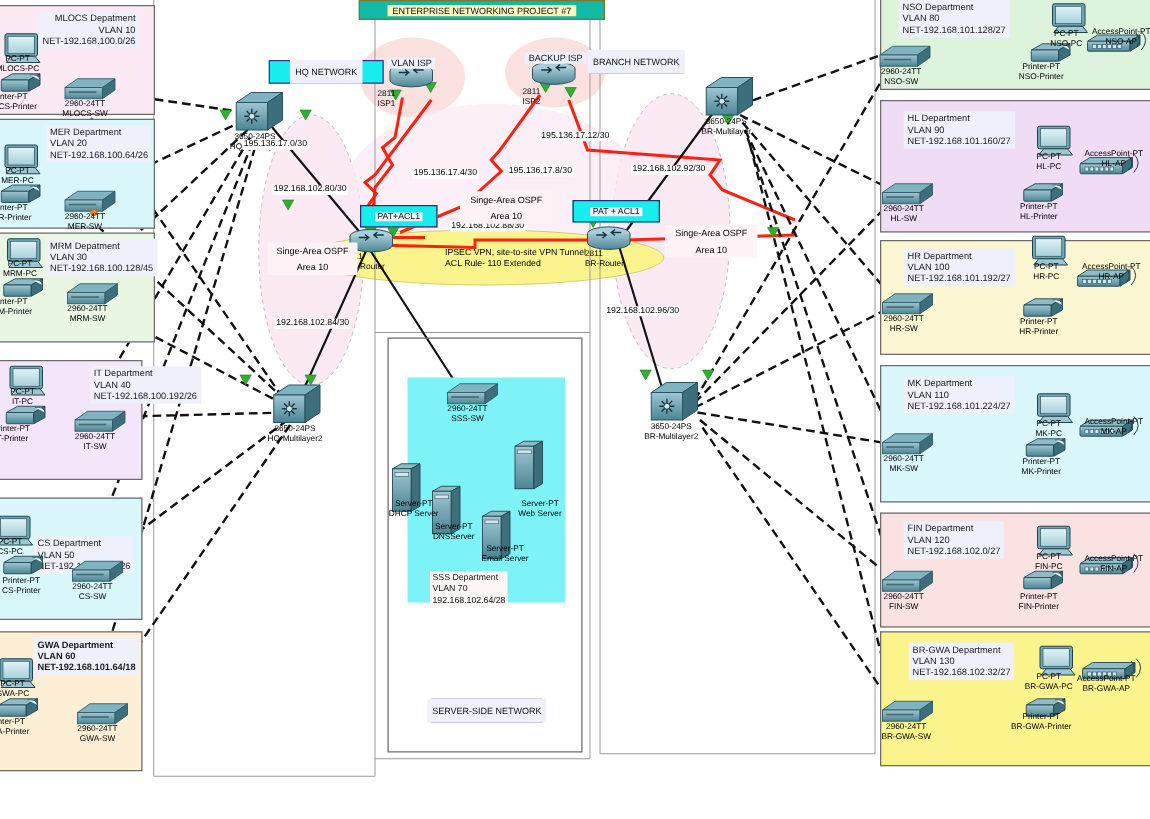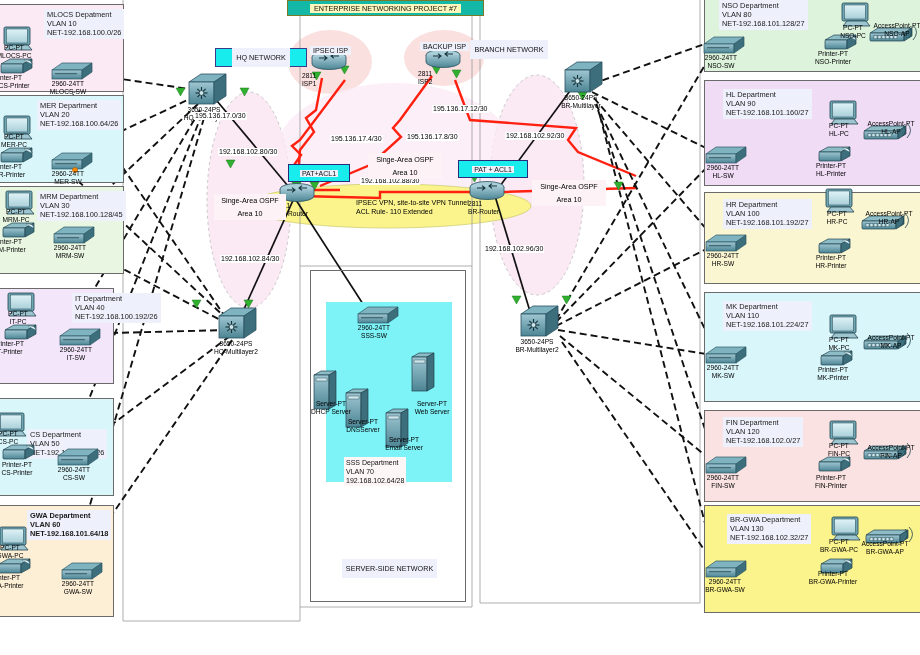--- a/index.html
+++ b/index.html
@@ -178,36 +178,36 @@
       <polygon points="0,0 9,0 4.5,8" transform="translate(432,66)"></polygon>
       <polygon points="0,0 9,0 4.5,8" transform="translate(452,70)"></polygon>
       <polygon points="0,0 9,0 4.5,8" transform="translate(292,182)"></polygon>
       <polygon points="0,0 9,0 4.5,8" transform="translate(310,182)"></polygon>
       <polygon points="0,0 9,0 4.5,8" transform="translate(614,182)"></polygon>
       <polygon points="0,0 9,0 4.5,8" transform="translate(484,192)"></polygon>
     </g>
   </svg>
 
   <div class="dept" style="left:-10px;top:4px;width:134px;height:88px;background:#fbe9f4;">
-    <div class="cap" style="left:53px;top:4px;">
+    <div class="cap" style="left:40px;top:4px;text-align:right;">
       <span>MLOCS Depatment</span><br>
       <span>VLAN 10</span><br>
       <span>NET-192.168.100.0/26</span>
     </div>
   </div>
   <div class="dept" style="left:-10px;top:95px;width:134px;height:88px;background:#d9f6fb;">
     <div class="cap" style="left:46px;top:4px;">
       <span>MER Department</span><br>
       <span>VLAN 20</span><br>
       <span>NET-192.168.100.64/26</span>
     </div>
   </div>
   <div class="dept" style="left:-10px;top:186px;width:134px;height:88px;background:#e9f6e2;">
     <div class="cap" style="left:46px;top:4px;">
-      <span>MRM Department</span><br>
+      <span>MRM Depatment</span><br>
       <span>VLAN 30</span><br>
       <span>NET-192.168.100.128/45</span>
     </div>
   </div>
   <div class="dept" style="left:-10px;top:288px;width:124px;height:96px;background:#f3e6fb;">
     <div class="cap" style="left:40px;top:4px;margin-left:41px;">
       <span>IT Department</span><br>
       <span>VLAN 40</span><br>
       <span>NET-192.168.100.192/26</span>
     </div>
@@ -629,21 +629,21 @@
   <div class="banner" style="left:215px;top:48px;width:92px;height:19px;">
     <span>HQ NETWORK</span>
   </div>
   <div class="banner" style="left:471px;top:40px;width:76px;height:19px;">
     <span>BRANCH NETWORK</span>
   </div>
   <div class="banner" style="left:345px;top:559px;width:89px;height:19px;">
     <span>SERVER-SIDE NETWORK</span>
   </div>
 
-  <div class="isplab" style="left:310px;top:46px;">IPSEC ISP</div>
+  <div class="isplab" style="left:310px;top:46px;">VLAN ISP</div>
   <div class="isplab" style="left:420px;top:42px;">BACKUP ISP</div>
 
   <div class="acl" style="left:288px;top:164px;width:62px;height:18px;">
     <span>PAT+ACL1</span>
   </div>
   <div class="acl" style="left:458px;top:160px;width:70px;height:18px;">
     <span>PAT + ACL1</span>
   </div>
 
   <div class="iplab" style="left:194px;top:112px;">195.136.17.0/30</div>

